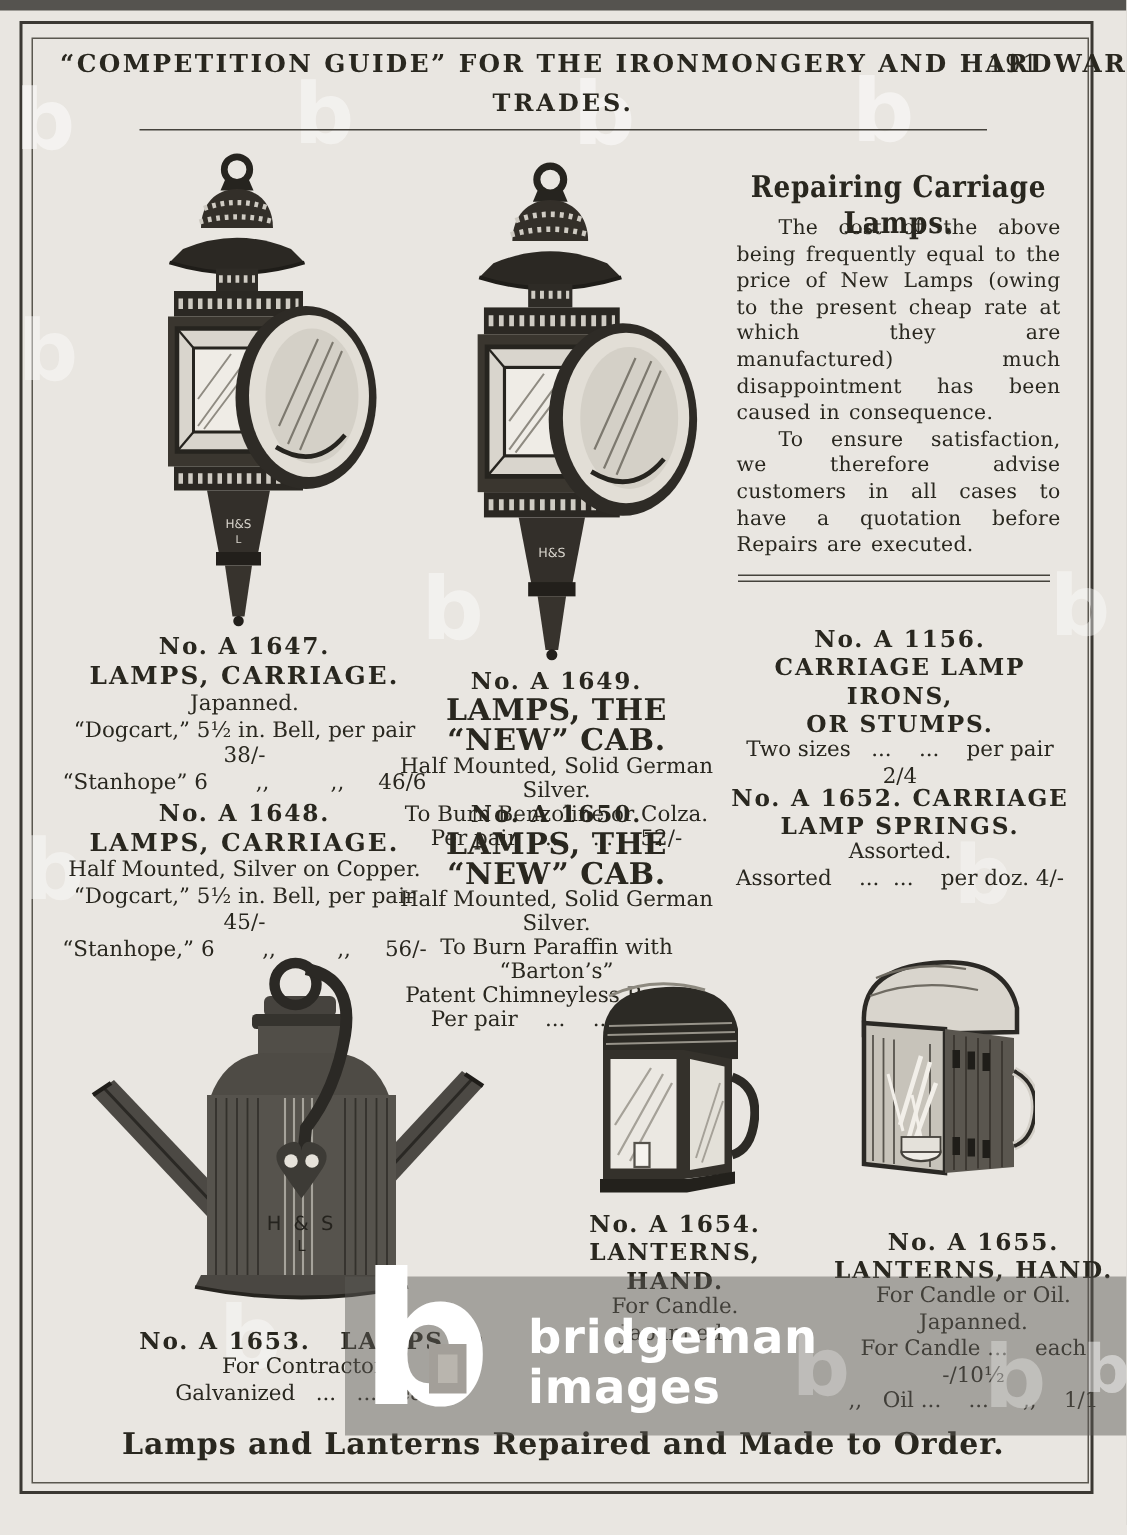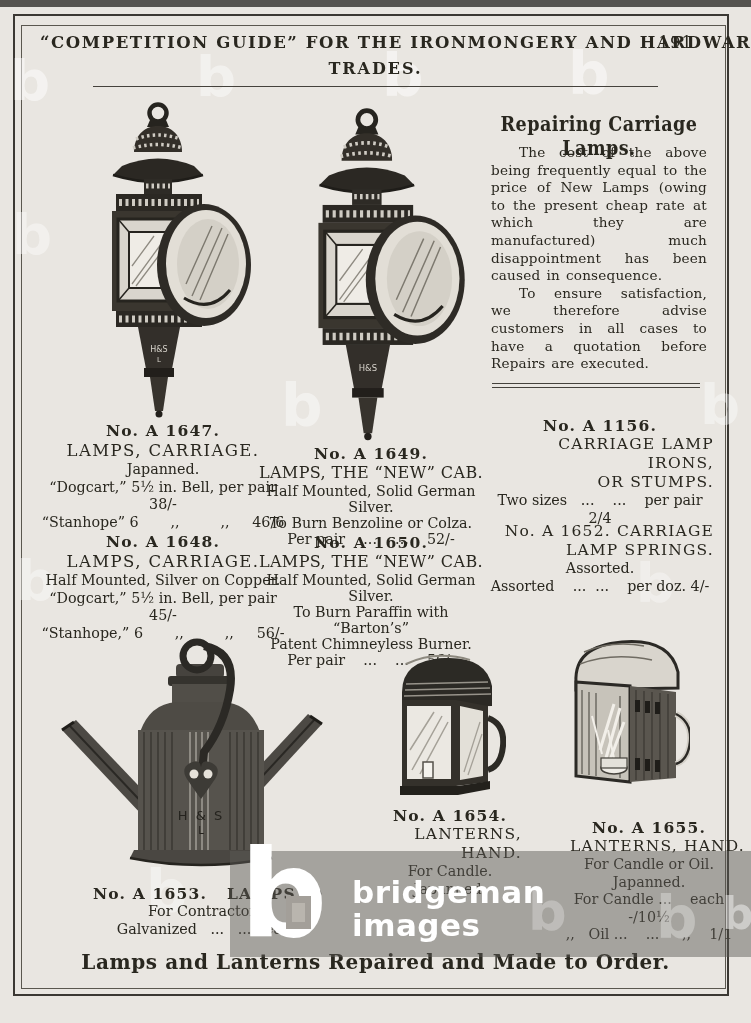--- a/index.html
+++ b/index.html
@@ -20,24 +20,24 @@
   .repair-title{position:absolute;left:484px;top:112px;width:230px;text-align:center;
         font-size:20px;font-weight:bold;letter-spacing:.5px;transform:scaleX(.88);transform-origin:center;}
   .repair-copy{position:absolute;left:491px;top:144px;width:216px;
         font-size:13.6px;line-height:17.6px;text-align:justify;letter-spacing:.2px;word-spacing:1.5px;}
   .repair-copy p{margin:0;text-indent:28px;}
   .dbl-rule{position:absolute;left:492px;top:383px;width:208px;height:3px;
         border-top:1.5px solid #45423c;border-bottom:1px solid #45423c;}
 
   .prod{position:absolute;text-align:center;}
   .prod .no{font-size:15.5px;font-weight:bold;letter-spacing:1.2px;line-height:19px;}
-  .prod .ttl{font-size:16.5px;font-weight:normal;letter-spacing:1.4px;line-height:21px;}
-  .prod .ttl2{font-size:15.5px;font-weight:normal;letter-spacing:1.2px;line-height:19px;text-align:right;}
+  .prod .ttl{font-size:16.5px;font-weight:bold;letter-spacing:1.4px;line-height:21px;}
+  .prod .ttl2{font-size:15.5px;font-weight:bold;letter-spacing:1.2px;line-height:19px;}
   .prod .ln{font-size:14.3px;line-height:17.5px;white-space:pre-wrap;}
-  .prod.mid .ttl{font-size:16px;letter-spacing:.4px;line-height:20px;}
+  .prod.mid .ttl{font-size:20px;letter-spacing:.4px;line-height:20px;}
   .prod.mid .ln{line-height:16px;}
 
   .footer{position:absolute;left:0;right:0;top:950px;text-align:center;
           font-size:20px;font-weight:bold;letter-spacing:.6px;}
 
   .illus{position:absolute;}
 
   .wm-band{position:absolute;left:230px;top:851px;width:521px;height:106px;
            background:rgba(92,90,86,.48);}
   .wm-b{position:absolute;left:240px;top:833px;font-family:"DejaVu Sans",sans-serif;

